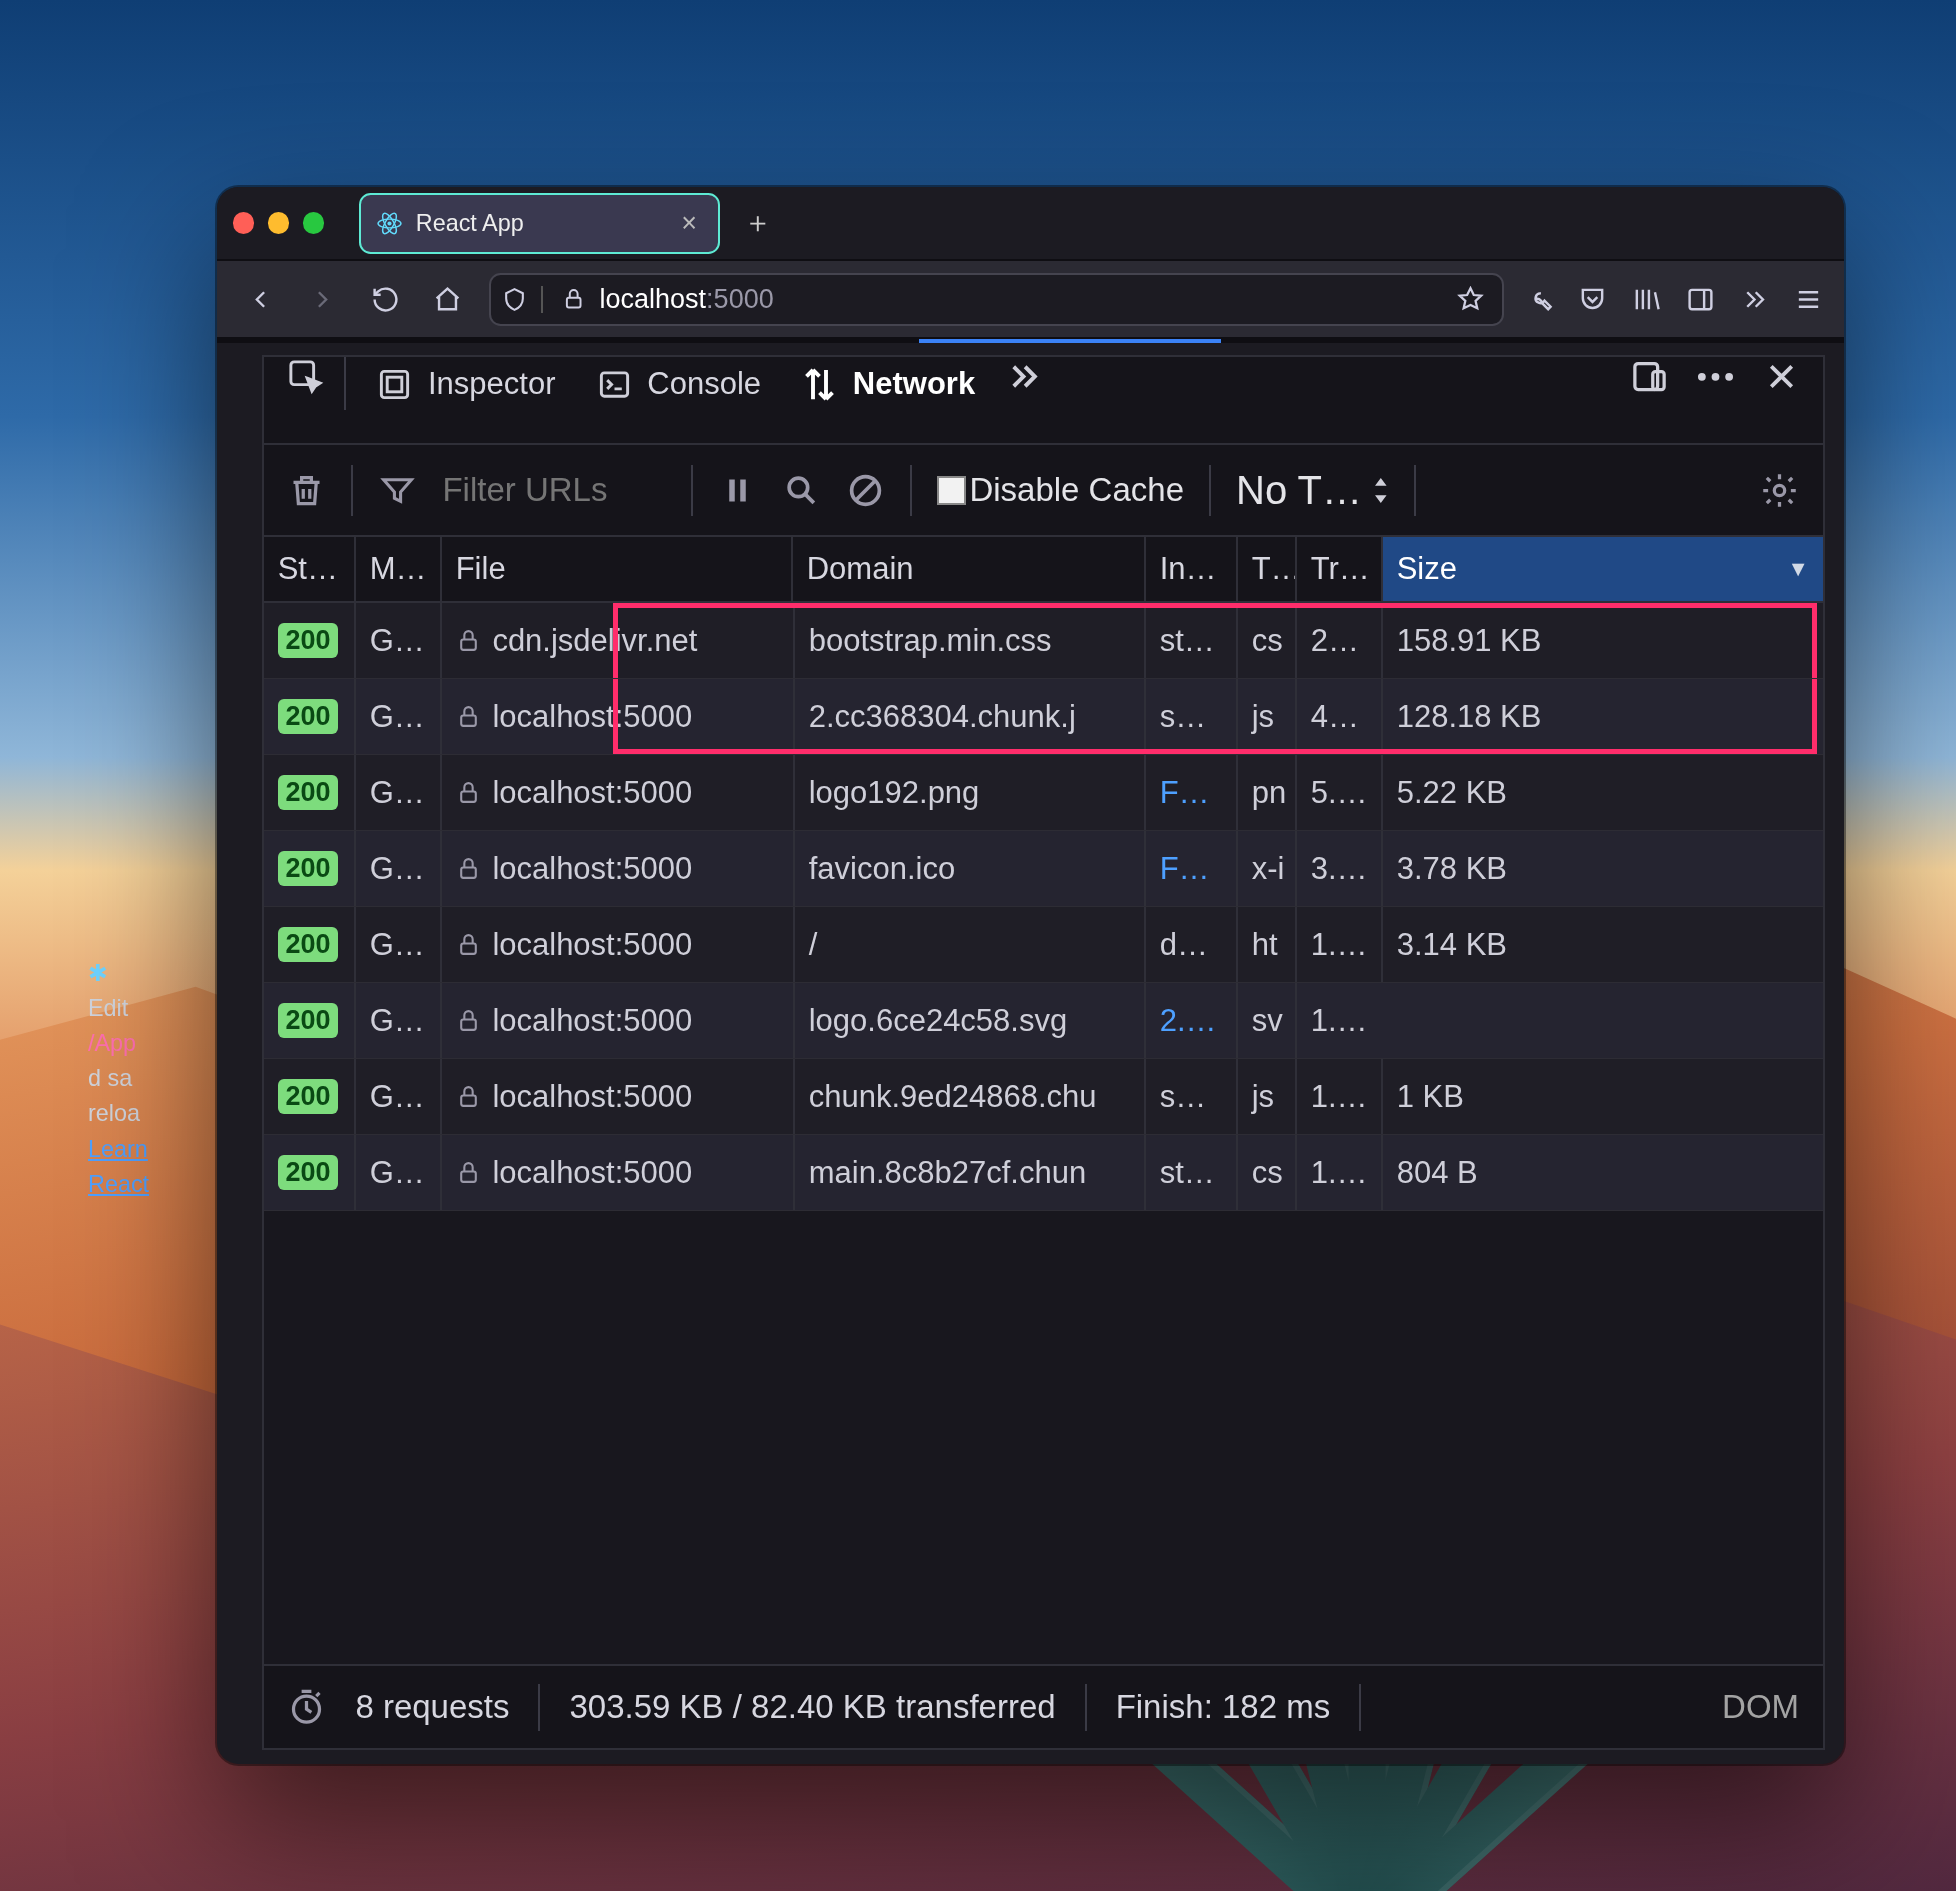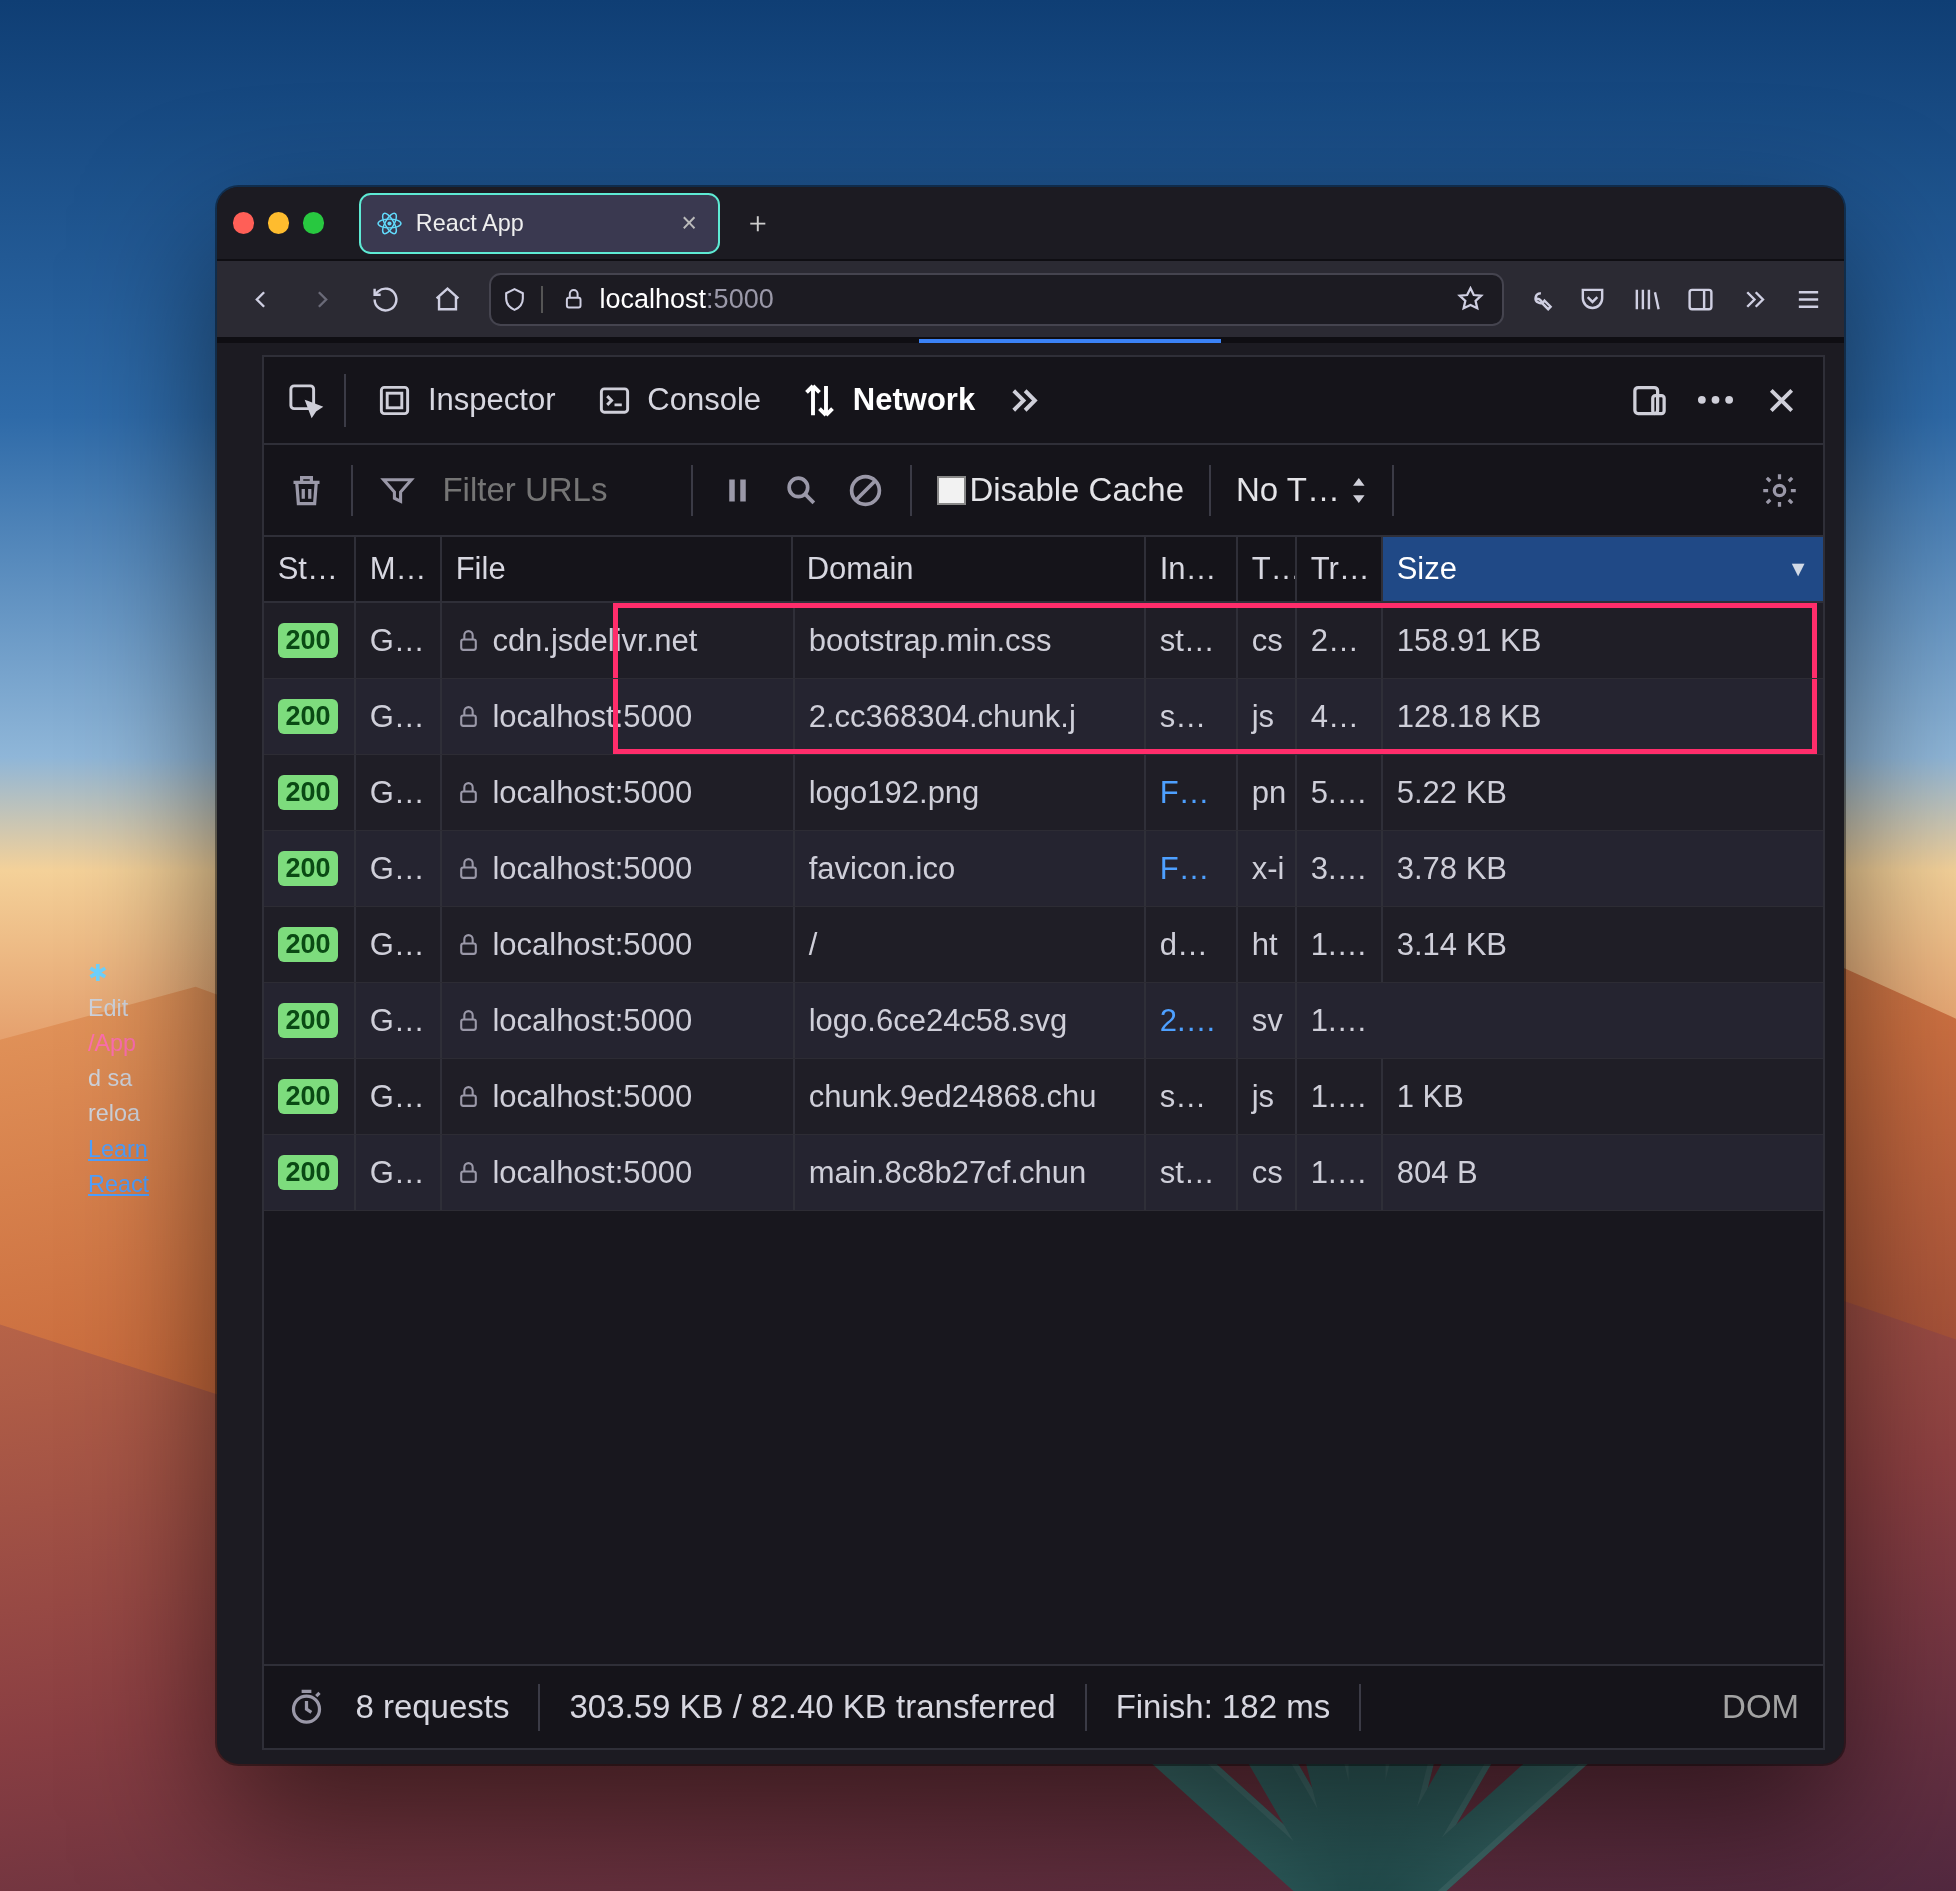--- a/index.html
+++ b/index.html
@@ -73,36 +73,36 @@
   .ricons { display:flex; align-items:center; gap:25px; color:#cfcfe2; }
 
   
   .loadstrip { height:3.9px; background:#0f0e13; }
   .loadstrip::before { content:""; display:block; height:3.9px; width:302px; margin-left:702px; background:#3b82f6; }
 
   
   .devtools { position:absolute; left:45px; top:168px; right:19.5px; bottom:13.7px; background:#15141a; border:2px solid #2f2f38; display:flex; flex-direction:column; font-size:31px; }
 
   
-  .dt-tabs { height:88px; display:flex; align-items:center; gap:19.5px; padding:0 21.5px; border-bottom:2px solid #2f2f38; }
+  .dt-tabs { height:88px; display:flex; align-items:flex-start; gap:19.5px; padding:0 21.5px; border-bottom:2px solid #2f2f38; }
   .dt-tab { display:flex; align-items:center; gap:13.7px; color:#d7d7e0; padding:7.8px 9.8px;}
   .dt-tab.active { color:#fff; }
   .dt-tab.active .lbl { border-bottom:0; }
   .dt-sep { width:2px; height:53px; background:#3b3b46; }
   .dt-right { margin-left:auto; display:flex; align-items:center; gap:27px; }
   .icn { display:inline-flex; width:39px; height:39px; align-items:center; justify-content:center; }
 
   
   .dt-toolbar { height:92px; display:flex; align-items:center; gap:25px; padding:0 23.4px; border-bottom:2px solid #2f2f38;}
   .dt-toolbar .sep{ width:2px; height:51px; background:#3b3b46;}
   .grayico { color:#9a98a8; }
   .filter-input { color:#9a98a8; font-size:33px; background:transparent; border:none; outline:none; width:224px;}
   .disable-cache{ display:flex; align-items:center; gap:3px; font-size:33px; }
   .checkbox{ width:29px; height:29px; border:2px solid #888; background:#f2f2f2; }
-  .throttle { display:flex; align-items:center; gap:9.8px; font-size:33px; }
+  .throttle { display:flex; align-items:center; gap:9.8px; font-size:40px; }
   .gear { margin-left:auto; }
 
   
   .dt-filters { height:76px; display:flex; align-items:center; gap:33px; padding:0 19.5px; border-bottom:2px solid #2f2f38; font-size:33px; color:#cfcfd9;}
   .pill-all{ background:#5b5b66; color:#fff; padding:3.9px 17.6px; border-radius:7.8px;}
 
   
   .thead { display:flex; height:66px; border-bottom:2px solid #2f2f38; font-size:31px; color:#d7d7e0;}
   .th, .td { display:flex; align-items:center; padding:0 13.7px; border-right:2px solid #2f2f38; overflow:hidden; white-space:nowrap; text-overflow:ellipsis; min-width:0;}
   .th:last-child,.td:last-child{border-right:none;}

